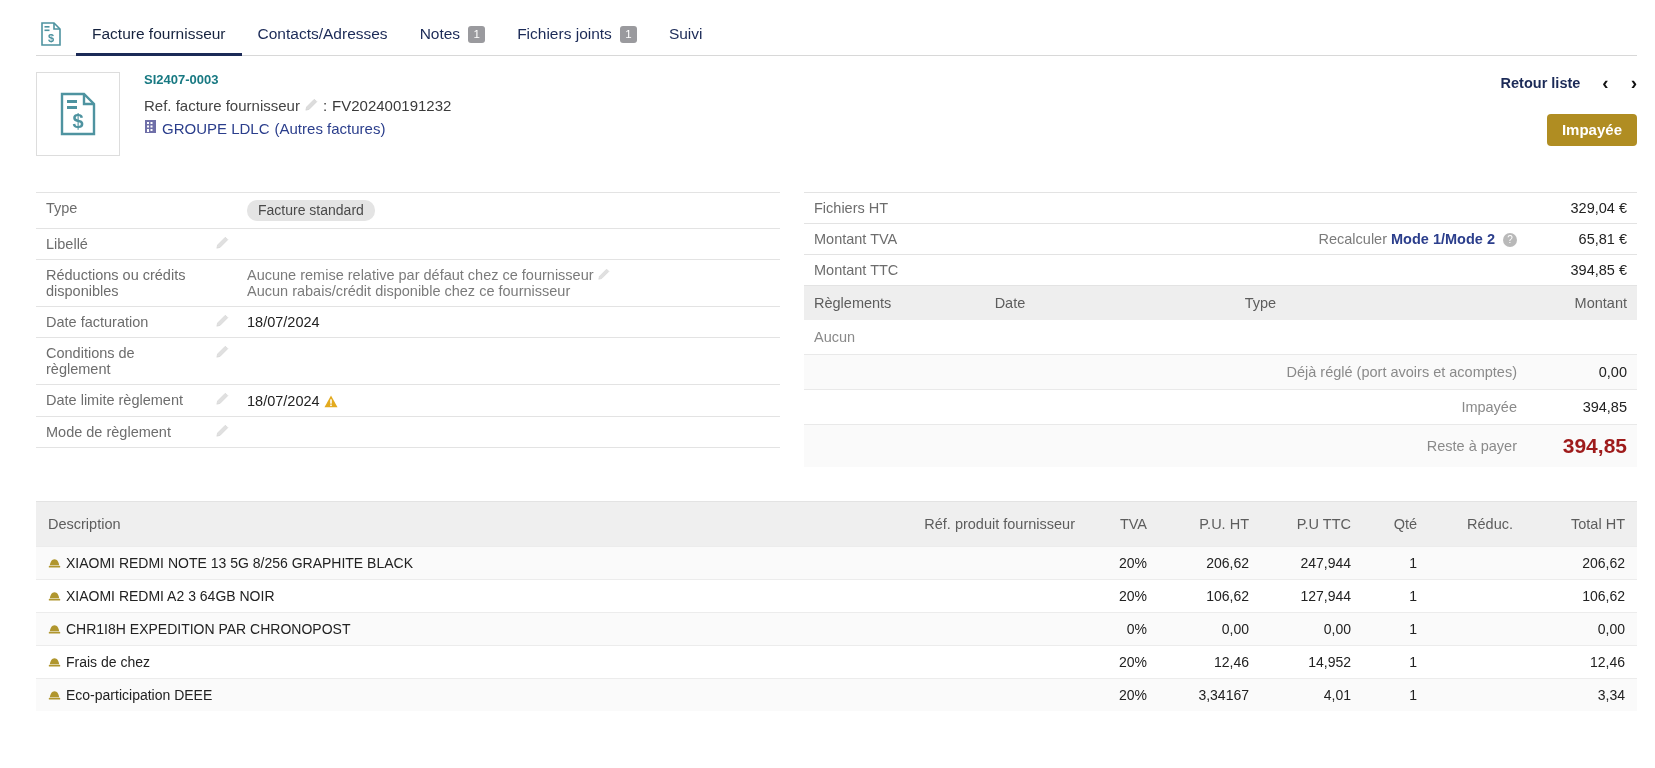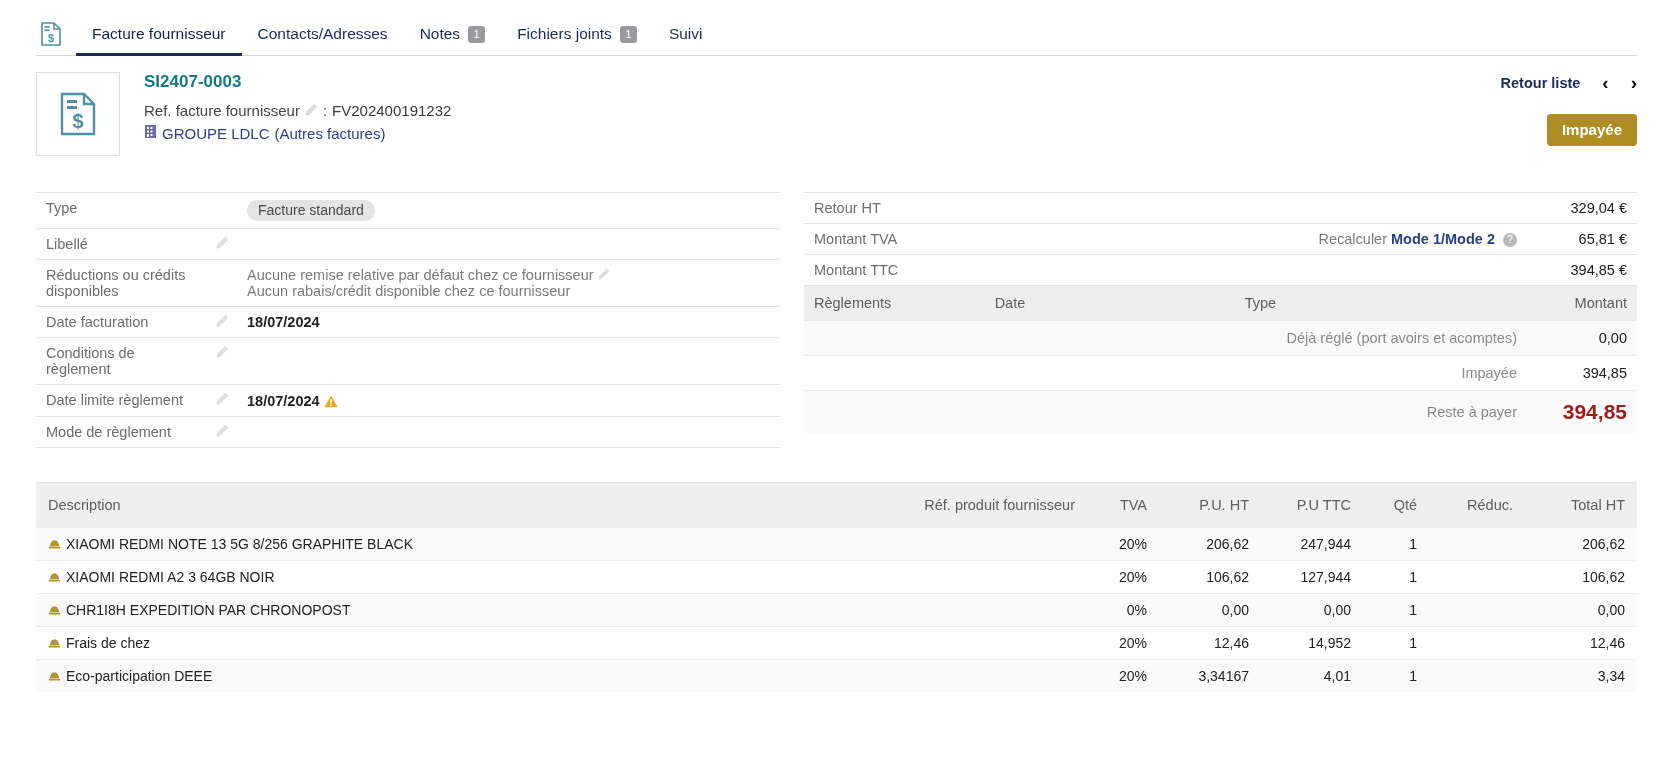--- a/index.html
+++ b/index.html
@@ -65,21 +65,21 @@
   }
   .thumb {
     position: absolute; left: 0; top: 0;
     width: 84px; height: 84px;
     border: 1px solid #ddd;
     background: #fff;
     display: flex; align-items: center; justify-content: center;
   }
   .head-info { position: absolute; left: 108px; top: 0; }
   .ref-title {
-    font-size: 17px; font-weight: bold; color: #187982;
+    font-size: 13px; font-weight: bold; color: #187982;
     margin: 0 0 7px 0; cursor: pointer;
   }
   .head-line {
     font-size: 15px; color: #3a3a3a; line-height: 23px;
     display: flex; align-items: center; gap: 5px;
   }
   .head-line .lbl { color: #444; }
   .pencil { opacity: .55; }
   .supplier-link { color: #2b3e8c; cursor: pointer; }
 
@@ -107,21 +107,21 @@
   
   .cols { position: relative; margin: 12px 18px 0 36px; display: flex; gap: 24px; }
   .col-left { width: 744px; flex: none; }
   .col-right { flex: 1; }
 
   table.info { width: 100%; border-collapse: collapse; font-size: 14.5px; }
   table.info td { border-top: 1px solid #e3e3e3; padding: 7px 8px 7px 10px; vertical-align: top; }
   table.info tr:last-child td { border-bottom: 1px solid #e3e3e3; }
   .fieldname { color: #6d6d6d; width: 170px; }
   .pen-cell { width: 30px; text-align: left; color: #bdbdbd; }
-  .val { color: #222; font-weight: bold; }
+  .val { color: #222; }
   .val-muted { color: #7b7b7b; }
   .chip {
     display: inline-block; background: #e4e4e4; color: #4a4a4a;
     border-radius: 10px; padding: 2px 11px 3px 11px; font-size: 14px;
   }
   .warn { color: #e0a318; font-size: 15px; }
 
   
   table.amt { width: 100%; border-collapse: collapse; font-size: 14.5px; }
   table.amt td { border-top: 1px solid #e3e3e3; padding: 7px 10px; }
@@ -348,21 +348,21 @@
           <td class="val"></td>
         </tr>
       </tbody>
         </table>
     </div>
 
     <div class="col-right">
       <table class="amt">
         <tbody>
             <tr>
-          <td class="amt-label">Retour HT</td>
+          <td class="amt-label">Fichiers HT</td>
           <td class="recalc"></td>
           <td class="amt-value" style="width:110px">329,04 €</td>
         </tr>
         <tr>
           <td class="amt-label">Montant TVA</td>
           <td class="recalc">
             <span>Recalculer</span>
             <a>Mode 1</a><a style="color:#2b3e8c;font-weight:bold">/</a><a>Mode 2</a>
             <span class="qmark">?</span>
           </td>
@@ -373,20 +373,25 @@
           <td class="recalc"></td>
           <td class="amt-value">394,85 €</td>
         </tr>
 
         <tr class="reg-head">
           <td>Règlements</td>
           <td style="padding-left:0">
             <span style="display:inline-block;width:250px">Date</span><span style="display:inline-block">Type</span>
           </td>
           <td style="text-align:right">Montant</td>
+        </tr>
+        <tr class="reg-none">
+          <td>Aucun</td>
+          <td></td>
+          <td></td>
         </tr>
 
         <tr class="sum shade">
           <td></td>
           <td class="sum-label">Déjà réglé (port avoirs et acomptes)</td>
           <td class="sum-value">0,00</td>
         </tr>
         <tr class="sum">
           <td></td>
           <td class="sum-label">Impayée</td>

